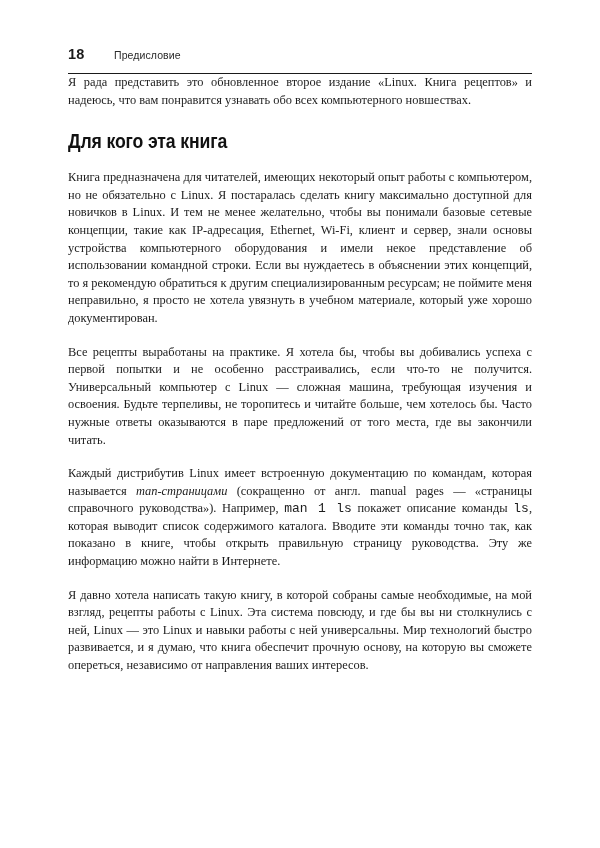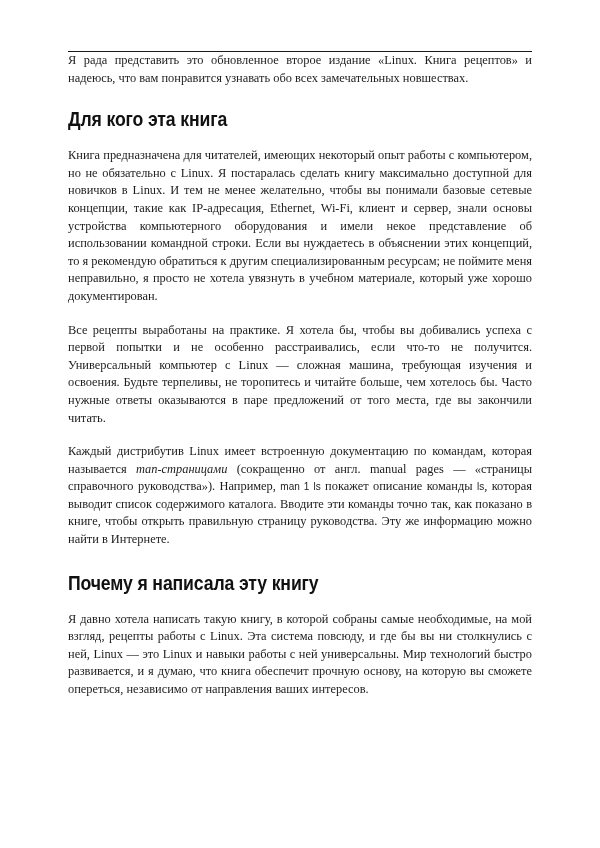--- a/index.html
+++ b/index.html
@@ -61,22 +61,22 @@
     margin: 0 0 16px 0;
     -webkit-hyphens: auto;
     hyphens: auto;
   }
   .body-text p.first-after-head {
     margin-top: 16px;
   }
   .body-text em {
   }
   code {
-    font-family: Liberation Sans, sans-serif;
-    font-size: 10px;
+    font-family: Liberation Mono, monospace;
+    font-size: 13px;
     color: #1c1c1c;
   }
 
   
   h2.section-head {
     font-family: "Liberation Sans", sans-serif;
     font-weight: bold;
     font-size: 19.5px;
     line-height: 24px;
     color: #111111;
@@ -87,30 +87,31 @@
   }
   .head-block-1 { margin-top: 20px; margin-bottom: 15px; }
   .head-block-2 { margin-top: 22px; margin-bottom: 15px; }
 </style>
 </head>
 <body>
 
 <div class="page">
   <div class="content">
 
+    <div class="page-header">
+      <span class="folio">18</span>
+      <span class="header-title">Предисловие</span>
+    </div>
     <div class="header-rule"></div>
 
     <div class="body-text" id="body-root">
-        <p><span>Я рада представить это обновленное второе издание «Linux. Книга рецептов» и надеюсь, что вам понравится узнавать обо всех замечательных новшествах.</span></p>
+        <p><span>Я рада представить это обновленное второе издание «Linux. Книга рецептов» и надеюсь, что вам понравится узнавать обо всех компьютерного новшествах.</span></p>
         <div class="head-block-1">
           <h2 class="section-head">Для кого эта книга</h2>
         </div>
         <p class="first-after-head"><span>Книга предназначена для читателей, имеющих некоторый опыт работы с компьютером, но не обязательно с Linux. Я постаралась сделать книгу максимально доступной для новичков в Linux. И тем не менее желательно, чтобы вы понимали базовые сетевые концепции, такие как IP-адресация, Ethernet, Wi-Fi, клиент и сервер, знали основы устройства компьютерного оборудования и имели некое представление об использовании командной строки. Если вы нуждаетесь в объяснении этих концепций, то я рекомендую обратиться к другим специализированным ресурсам; не поймите меня неправильно, я просто не хотела увязнуть в учебном материале, который уже хорошо документирован.</span></p>
         <p class="first-after-head"><span>Все рецепты выработаны на практике. Я хотела бы, чтобы вы добивались успеха с первой попытки и не особенно расстраивались, если что-то не получится. Универсальный компьютер с Linux — сложная машина, требующая изучения и освоения. Будьте терпеливы, не торопитесь и читайте больше, чем хотелось бы. Часто нужные ответы оказываются в паре предложений от того места, где вы закончили читать.</span></p>
         <p class="first-after-head"><span>Каждый дистрибутив Linux имеет встроенную документацию по командам, которая называется </span><em>man-страницами</em><span> (сокращенно от англ. manual pages — «страницы справочного руководства»). Например, </span><code>man 1 ls</code><span> покажет описание команды </span><code>ls</code><span>, которая выводит список содержимого каталога. Вводите эти команды точно так, как показано в книге, чтобы открыть правильную страницу руководства. Эту же информацию можно найти в Интернете.</span></p>
-        <div class="head-block-2">
-          <h2 class="section-head">Почему я написала эту книгу</h2>
-        </div>
         <p class="first-after-head"><span>Я давно хотела написать такую книгу, в которой собраны самые необходимые, на мой взгляд, рецепты работы с Linux. Эта система повсюду, и где бы вы ни столкнулись с ней, Linux — это Linux и навыки работы с ней универсальны. Мир технологий быстро развивается, и я думаю, что книга обеспечит прочную основу, на которую вы сможете опереться, независимо от направления ваших интересов.</span></p>
       </div>
 
   </div>
 </div>
 
 </body></html>

